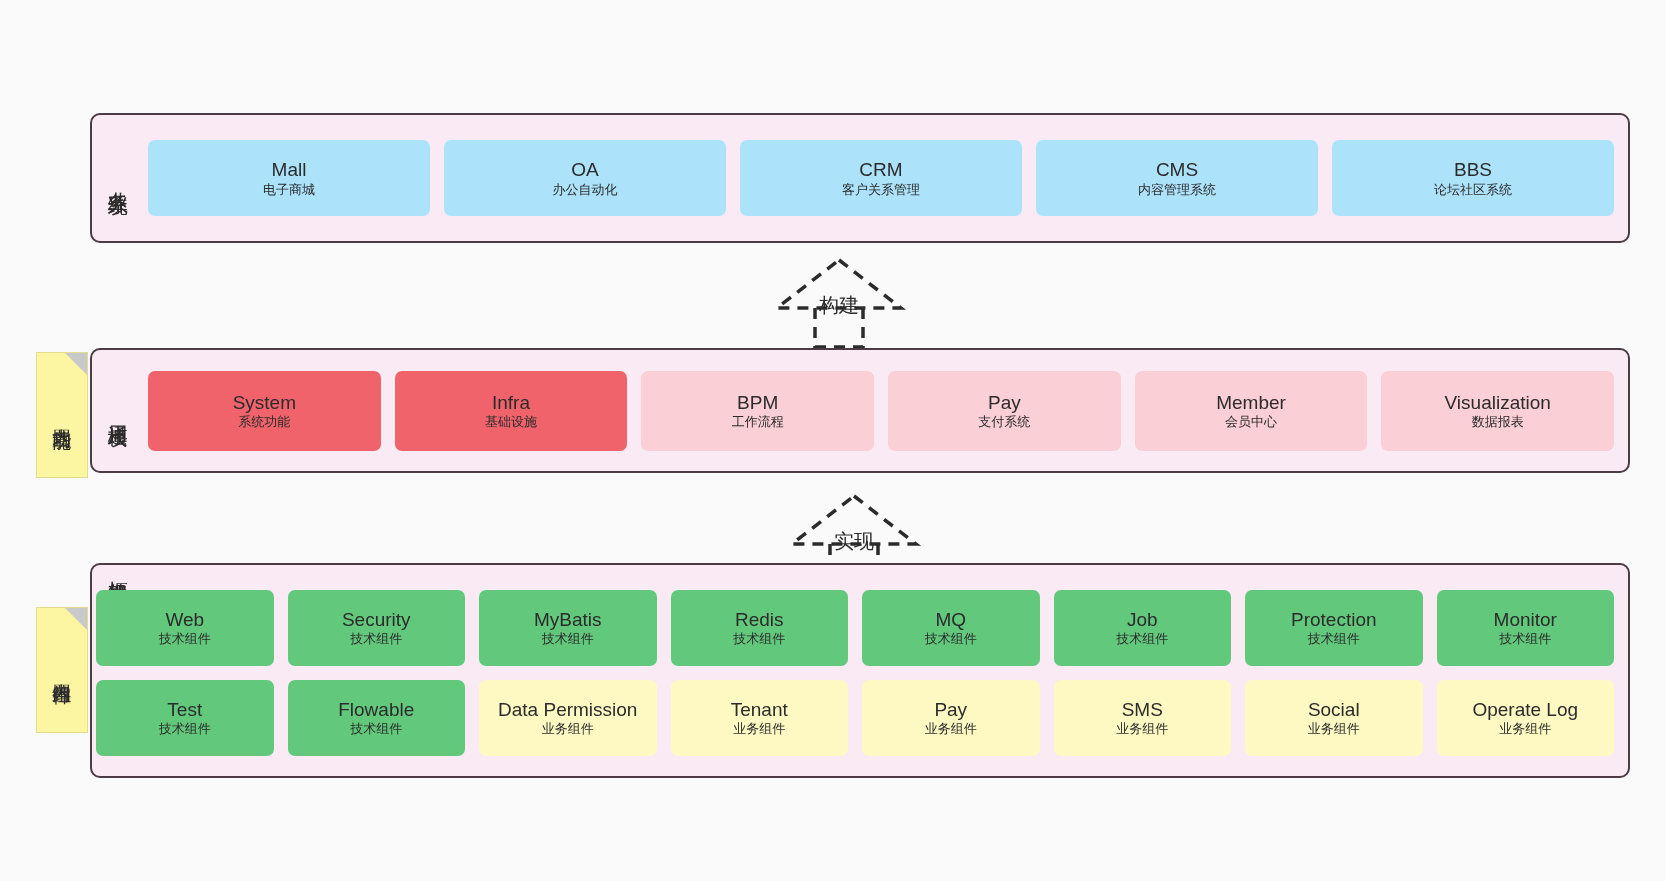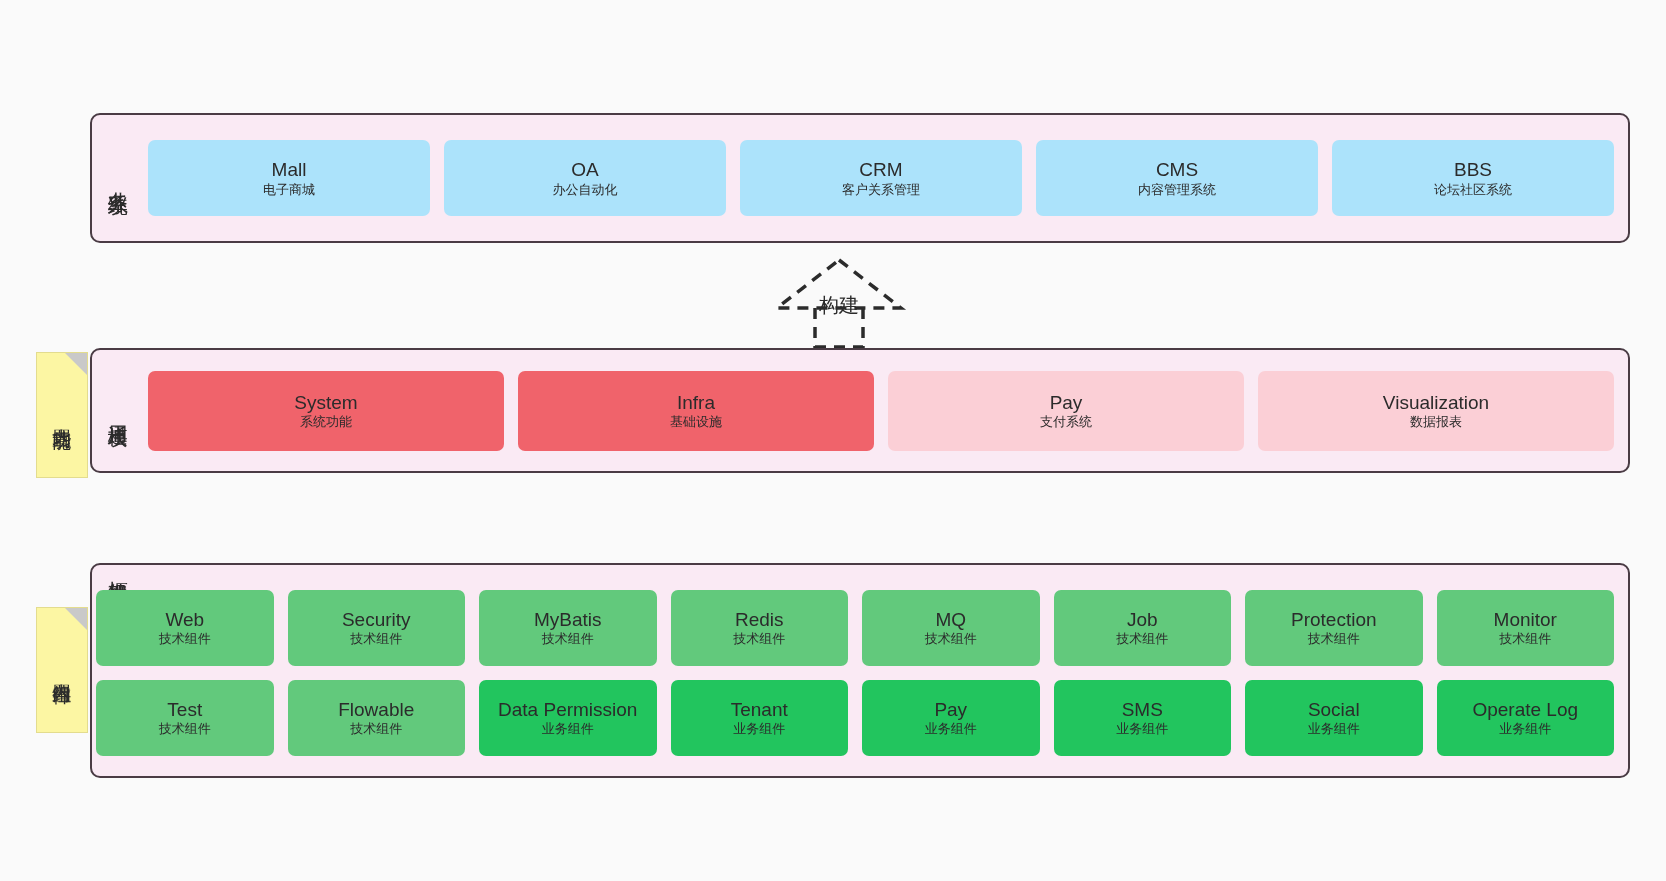--- a/index.html
+++ b/index.html
@@ -82,21 +82,21 @@
 
   
   .l2 .card { height: 80px; }
   .l2 .cards-row .card { flex: 1 1 0; }
   .c-strong-red { background: #f0636b; }
   .c-light-red  { background: #fbcfd6; }
 
   
   .l3 .card { height: 76px; }
   .c-strong-green { background: #62c97c; }
-  .c-light-green  { background: #22c55e; }
+  .c-light-green  { background: #fef9c3; }
 
   
   .note {
     position: absolute;
     background: #fcf6a3;
     border: 1px solid #e3dc8e;
     display: flex;
     align-items: center;
     justify-content: center;
     font-size: 19px;
@@ -196,35 +196,52 @@
       <div class="card c-strong-red">
         <div class="t1">System</div>
         <div class="t2">系统功能</div>
       </div>
 
       <div class="card c-strong-red">
         <div class="t1">Infra</div>
         <div class="t2">基础设施</div>
       </div>
 
+      <div class="card c-light-red">
+        <div class="t1">BPM</div>
+        <div class="t2">工作流程</div>
+      </div>
 
       <div class="card c-light-red">
         <div class="t1">Pay</div>
         <div class="t2">支付系统</div>
       </div>
 
+      <div class="card c-light-red">
+        <div class="t1">Member</div>
+        <div class="t2">会员中心</div>
+      </div>
 
       <div class="card c-light-red">
         <div class="t1">Visualization</div>
         <div class="t2">数据报表</div>
       </div>
 
     </div>
   </div>
 
+  <div class="arrow" style="left:769px; top:490px;">
+    <svg viewBox="0 0 170 95" xmlns="http://www.w3.org/2000/svg">
+      <path d="M 85 6 L 147 54 L 23 54 Z" fill="none" stroke="#2b2b2b" stroke-width="3.5" stroke-dasharray="11 8"></path>
+      <line x1="61" y1="54" x2="61" y2="95" stroke="#2b2b2b" stroke-width="3.5" stroke-dasharray="11 8"></line>
+      <line x1="109" y1="54" x2="109" y2="95" stroke="#2b2b2b" stroke-width="3.5" stroke-dasharray="11 8"></line>
+      <line x1="61" y1="93" x2="109" y2="93" stroke="#2b2b2b" stroke-width="3.5" stroke-dasharray="11 8"></line>
+    </svg>
+    <div class="arrow-label">实现</div>
+  </div>
 
   <div class="note" style="left:36px; top:607px; width:52px; height:126px;">
     <div class="fold"></div>
     <span>内置组件</span>
   </div>
 
   <div class="layer l3" style="left:90px; top:563px; width:1540px; height:215px;flex-direction:column;">
     <div class="layer-title">框架组件</div>
     <div class="cards-grid">
 

